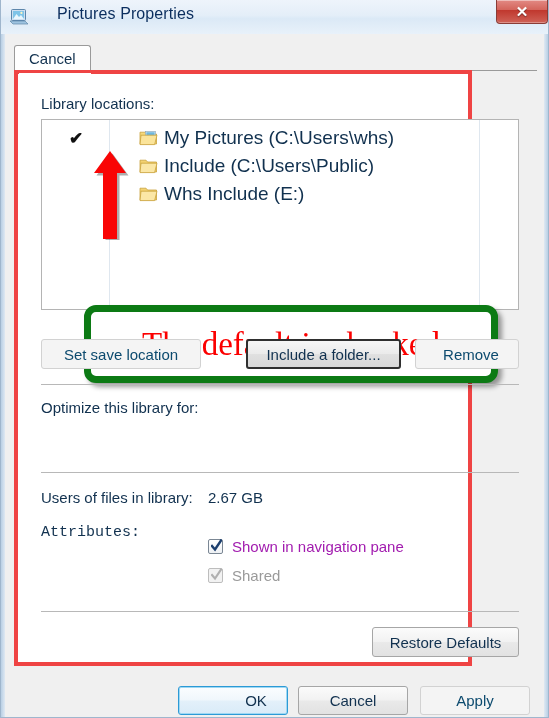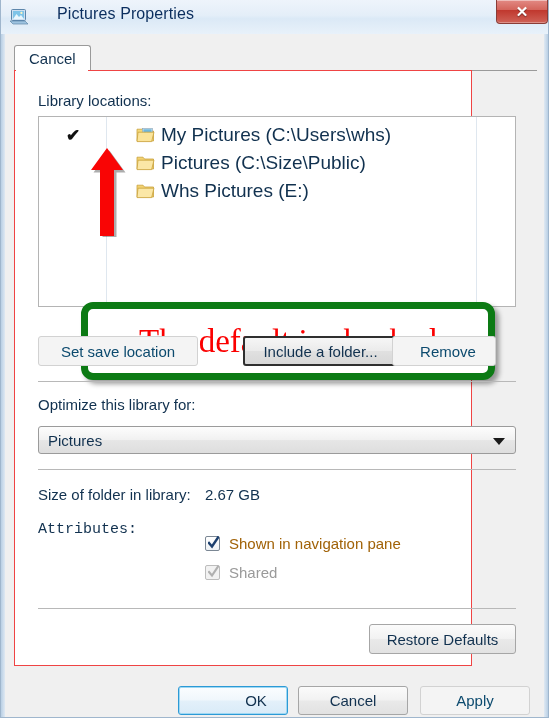--- a/index.html
+++ b/index.html
@@ -117,21 +117,21 @@
   }
 
   
   .tab-page {
     position: absolute;
     left: 13px; top: 70px;
     width: 458px;
     height: 596px;
     box-sizing: border-box;
     background: #ffffff;
-    border: 1px solid #ef4444;
+    border: 4px solid #ef4444;
   }
   .tab-notch {
     position: absolute;
     left: 1px; top: -1px;
     height: 1px;
     background: #ffffff;
   }
 
   .label {
     position: absolute;
@@ -318,21 +318,21 @@
     cursor: default;
   }
   .cb-mark {
     position: absolute;
     left: 2px; top: -2px;
     width: 11px; height: 13px;
   }
   .cb-label {
     margin-left: 9px;
     font-size: 15px;
-    color: #a16207;
+    color: #a21caf;
     white-space: nowrap;
   }
   .cb-label.dis { color: #9a9a9a; }
 </style>
 </head>
 <body>
 
 <div class="window">
 
   <div class="frame-edge-left"></div>
@@ -385,32 +385,32 @@
       </div>
 
       <div class="list-row" style="top:32px;">
         <span class="row-check"></span>
         <span class="row-icon">
           <svg width="19" height="17" viewBox="0 0 19 17">
             <path d="M1 3.2 L1 15 L17.5 15 L17.5 5 L8.6 5 L7 3.2 Z" fill="#f3d271" stroke="#c9a23c" stroke-width="0.8"></path>
             <path d="M2 6.2 L18 6.2 L15.6 15.6 L1 15.6 Z" fill="#fbe7a6" stroke="#c9a23c" stroke-width="0.8"></path>
           </svg>
         </span>
-        <span class="row-text">Pictures (C:\Size\Public)</span>
+        <span class="row-text">Include (C:\Users\Public)</span>
       </div>
 
       <div class="list-row" style="top:60px;">
         <span class="row-check"></span>
         <span class="row-icon">
           <svg width="19" height="17" viewBox="0 0 19 17">
             <path d="M1 3.2 L1 15 L17.5 15 L17.5 5 L8.6 5 L7 3.2 Z" fill="#f3d271" stroke="#c9a23c" stroke-width="0.8"></path>
             <path d="M2 6.2 L18 6.2 L15.6 15.6 L1 15.6 Z" fill="#fbe7a6" stroke="#c9a23c" stroke-width="0.8"></path>
           </svg>
         </span>
-        <span class="row-text">Whs Pictures (E:)</span>
+        <span class="row-text">Whs Include (E:)</span>
       </div>
 
       <span class="red-arrow">
         <svg width="40" height="92" viewBox="0 0 40 92">
           <g transform="translate(2,3)">
             <polygon points="17,0 33,22 24,22 24,88 10,88 10,22 1,22" fill="rgba(0,0,0,0.32)" transform="translate(2.5,2.5)"></polygon>
             <polygon points="17,0 33,22 24,22 24,88 10,88 10,22 1,22" fill="#f90505"></polygon>
           </g>
         </svg>
       </span>
@@ -419,36 +419,32 @@
     <div class="callout">
       <span class="callout-text">The default is checked</span>
     </div>
 
     <div class="btn disabled" style="left:23px; top:265px; width:160px;">
       <span>Set save location</span>
     </div>
     <div class="btn focused" style="left:228px; top:265px; width:155px;">
       <span>Include a folder...</span>
     </div>
-    <div class="btn disabled" style="left:377px; top:265px; width:104px;padding-left:8px;">
+    <div class="btn disabled" style="left:397px; top:265px; width:104px;padding-left:8px;">
       <span>Remove</span>
     </div>
 
     <div class="hr" style="left:23px; top:310px; width:478px;"></div>
 
     <div class="label" style="left:23px; top:325px;">Optimize this library for:</div>
 
-    <div class="combo">
-      <span class="combo-text">Pictures</span>
-      <span class="combo-arrow"></span>
-    </div>
 
     <div class="hr" style="left:23px; top:398px; width:478px;"></div>
 
-    <div class="label" style="left:23px; top:415px;">Size of folder in library:</div>
+    <div class="label" style="left:23px; top:415px;">Users of files in library:</div>
     <div class="label" style="left:190px; top:415px;">2.67 GB</div>
 
     <div class="label" style="left:23px; top:450px;font-family:Liberation Mono, monospace;">Attributes:</div>
 
     <div class="cb-row" style="left:190px; top:462px;">
       <span class="cb-box">
         <span class="cb-mark">
           <svg width="11" height="13" viewBox="0 0 11 13">
             <polyline points="1,7 4,10.5 10,1.5" fill="none" stroke="#1c3f6e" stroke-width="2.4" stroke-linecap="square" stroke-linejoin="miter"></polyline>
           </svg>

